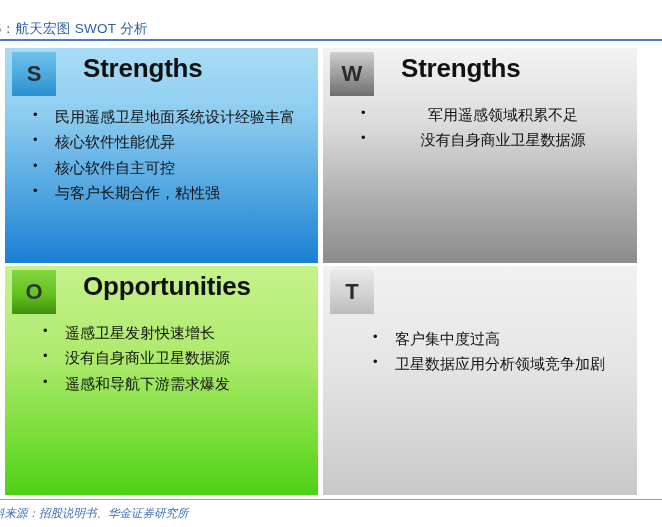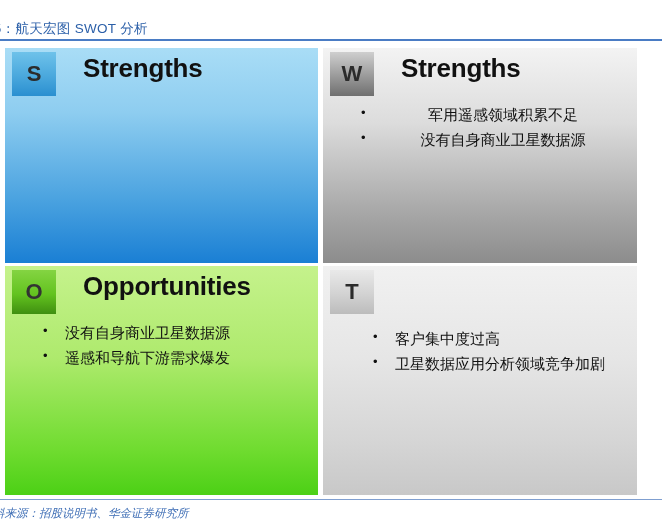--- a/index.html
+++ b/index.html
@@ -156,20 +156,26 @@
 
 <div class="swot">
 
   <div class="quad quad-s q-s">
     <div class="head-row">
       <div class="badge badge-s">
         <span class="badge-letter">S</span>
       </div>
       <div class="quad-title">Strengths</div>
     </div>
+    <ul class="bullets">
+      <li>民用遥感卫星地面系统设计经验丰富</li>
+      <li>核心软件性能优异</li>
+      <li>核心软件自主可控</li>
+      <li>与客户长期合作，粘性强</li>
+    </ul>
   </div>
 
   <div class="quad quad-w q-w">
     <div class="head-row">
       <div class="badge badge-w">
         <span class="badge-letter">W</span>
       </div>
       <div class="quad-title">Strengths</div>
     </div>
     <ul class="bullets">
@@ -179,20 +185,21 @@
   </div>
 
   <div class="quad quad-o q-o">
     <div class="head-row">
       <div class="badge badge-o">
         <span class="badge-letter">O</span>
       </div>
       <div class="quad-title">Opportunities</div>
     </div>
     <ul class="bullets">
+      <li>遥感卫星发射快速增长</li>
       <li>没有自身商业卫星数据源</li>
       <li>遥感和导航下游需求爆发</li>
     </ul>
   </div>
 
   <div class="quad quad-t q-t">
     <div class="head-row">
       <div class="badge badge-t">
         <span class="badge-letter">T</span>
       </div>

